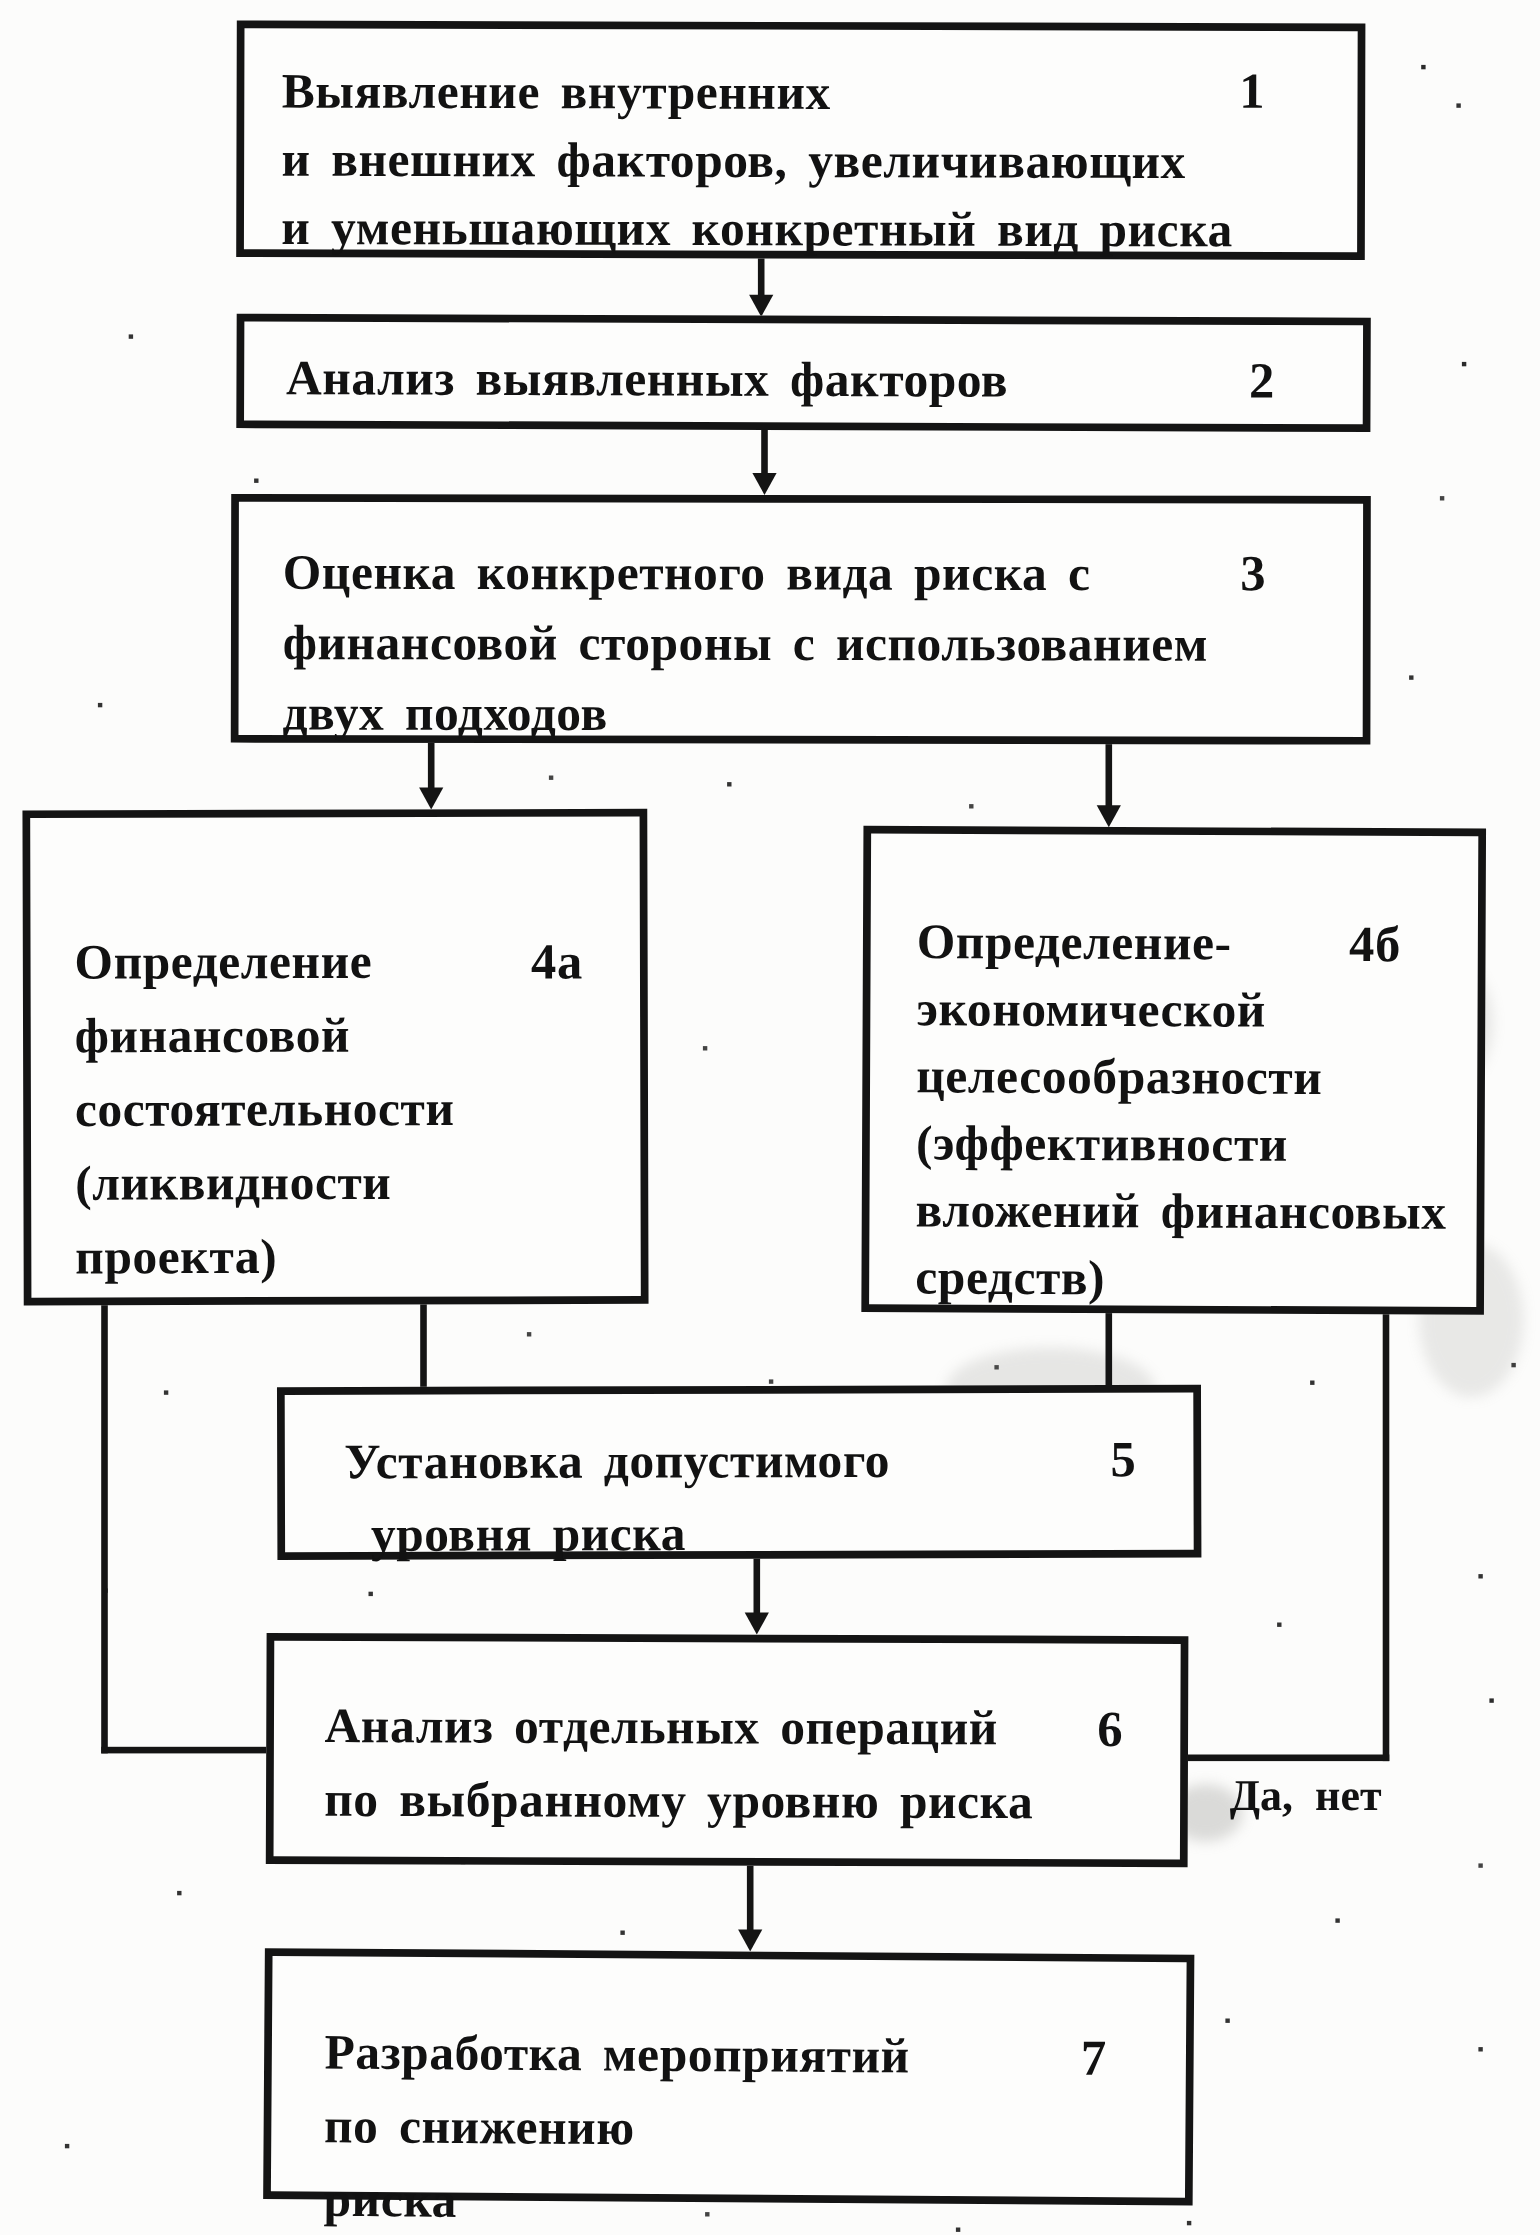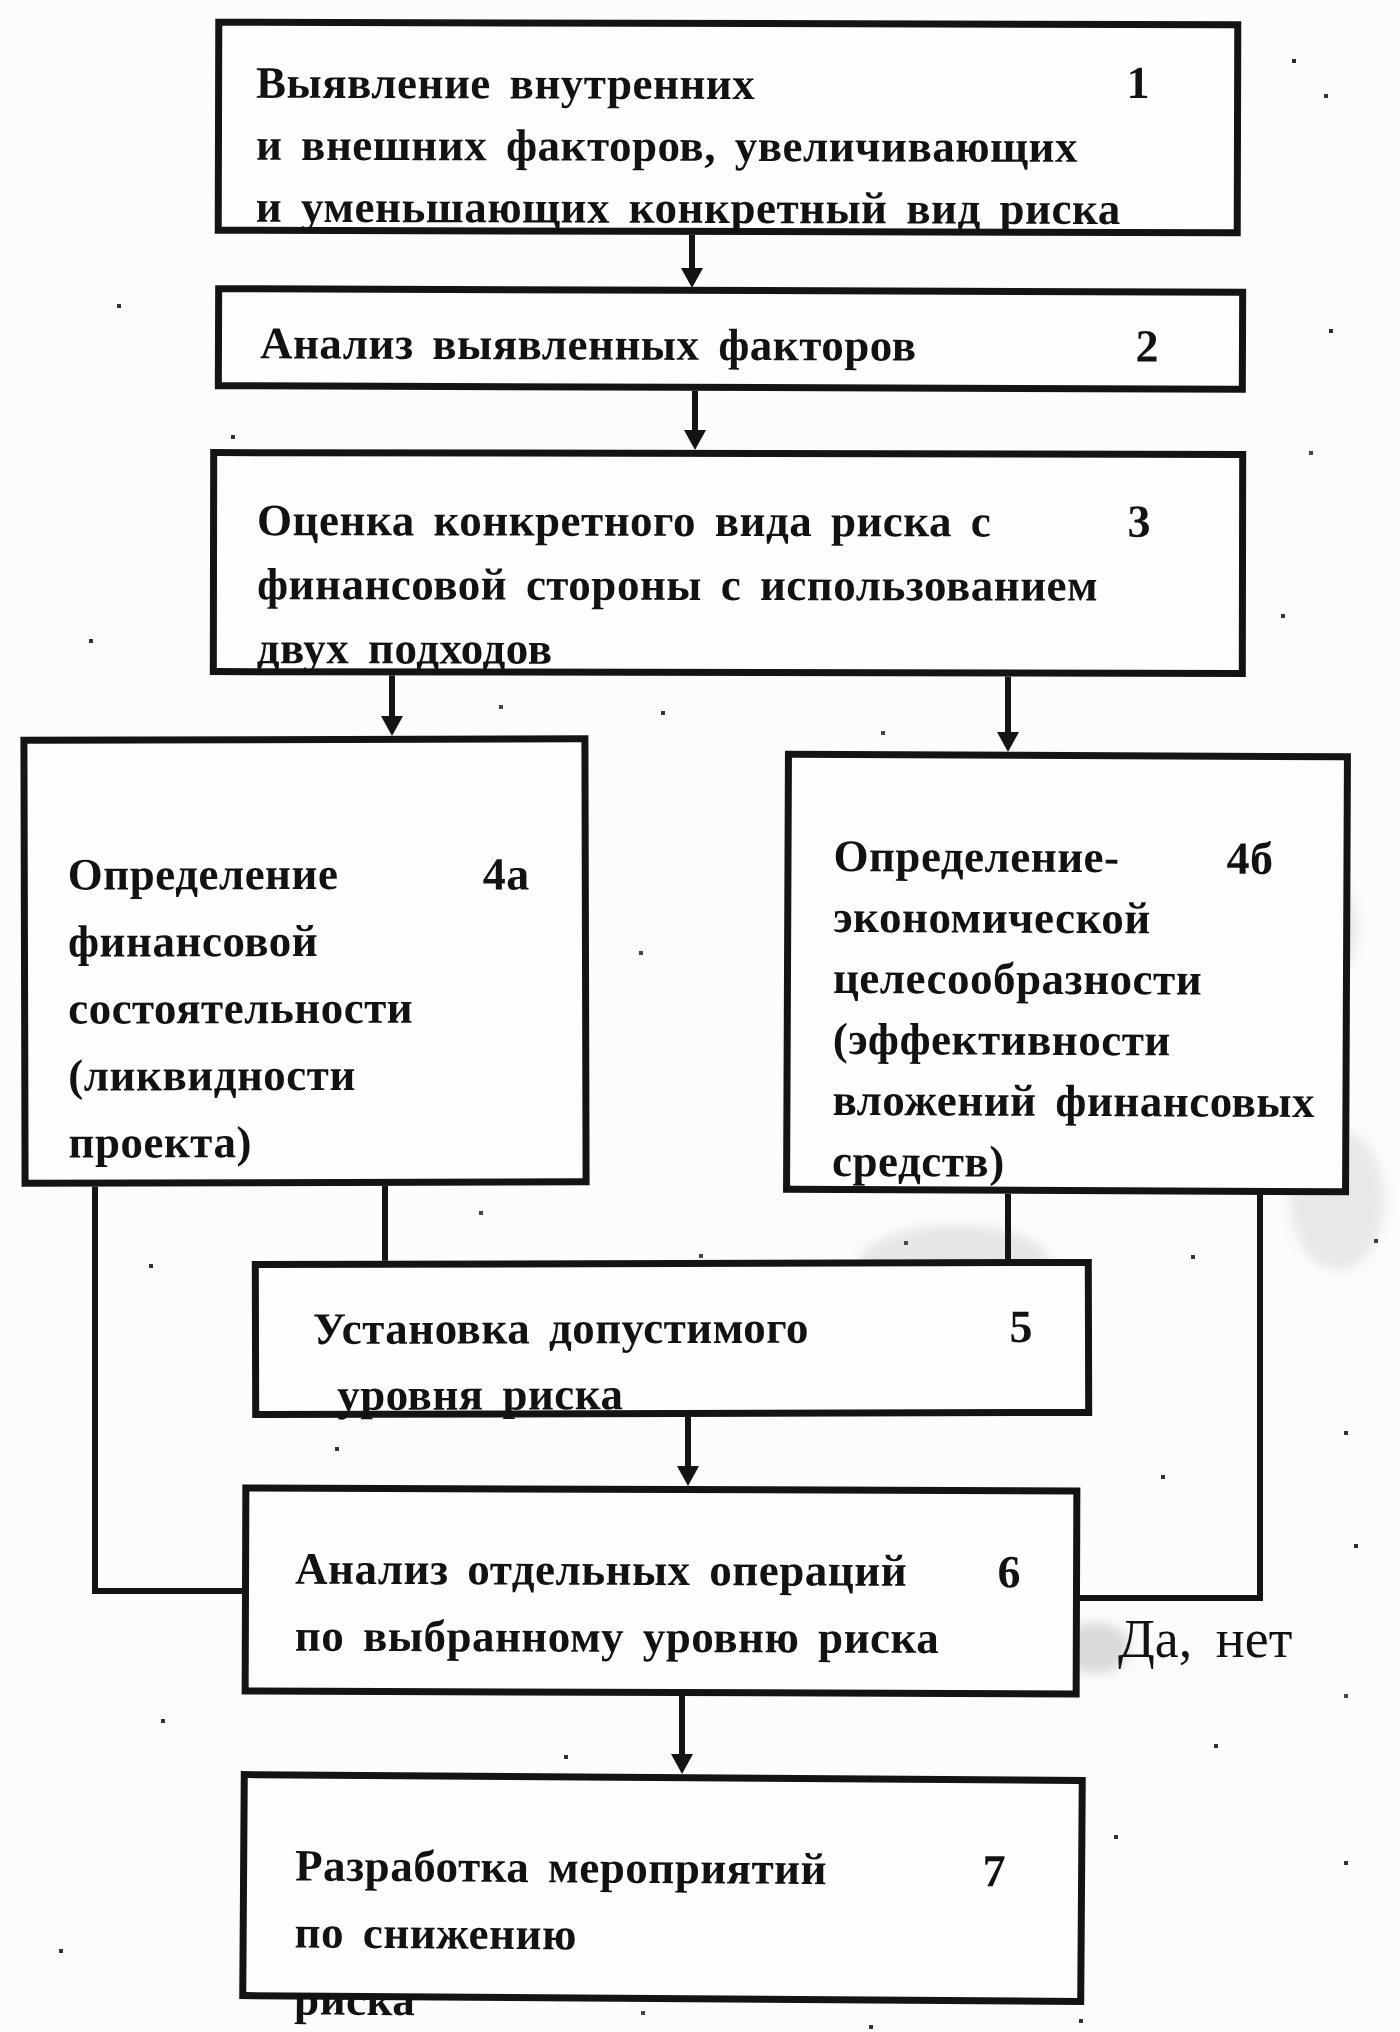--- a/index.html
+++ b/index.html
@@ -51,21 +51,21 @@
   .line{position:absolute;background:#141414;}
   .arrow{
     position:absolute;width:0;height:0;
     border-left:11px solid transparent;
     border-right:11px solid transparent;
     border-top:20px solid #141414;
   }
   
   .decision{
     position:absolute;left:1118px;top:1608px;
-    font-weight:400;font-size:54px;word-spacing:10px;
+    font-weight:700;font-size:40px;word-spacing:10px;
   }
   
   .smudge{position:absolute;border-radius:50%;filter:blur(6px);background:#9a9a96;}
   .speckles{position:absolute;left:0;top:0;width:2px;height:2px;background:transparent;
     box-shadow:
       1293px 60px 0 1px #2a2a2a, 960px 35px 0 1px #333, 640px 52px 0 1px #444,
       1325px 95px 0 1px #333, 118px 305px 0 1px #333, 1330px 330px 0 1px #2a2a2a,
       90px 640px 0 1px #333, 500px 706px 0 1px #444, 1282px 615px 0 1px #333,
       662px 712px 0 1px #333, 55px 960px 0 1px #333, 640px 952px 0 1px #444,
       1180px 920px 0 1px #2d2d2d, 1242px 962px 0 1px #333, 1375px 1240px 0 1px #333,

